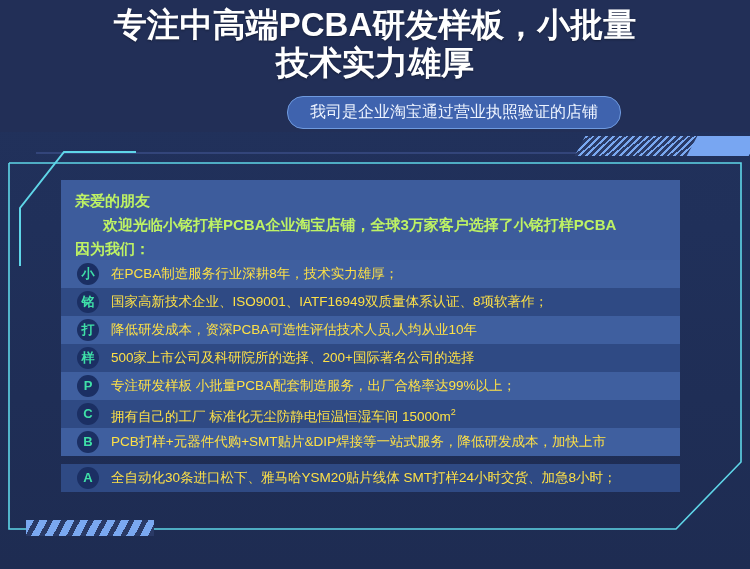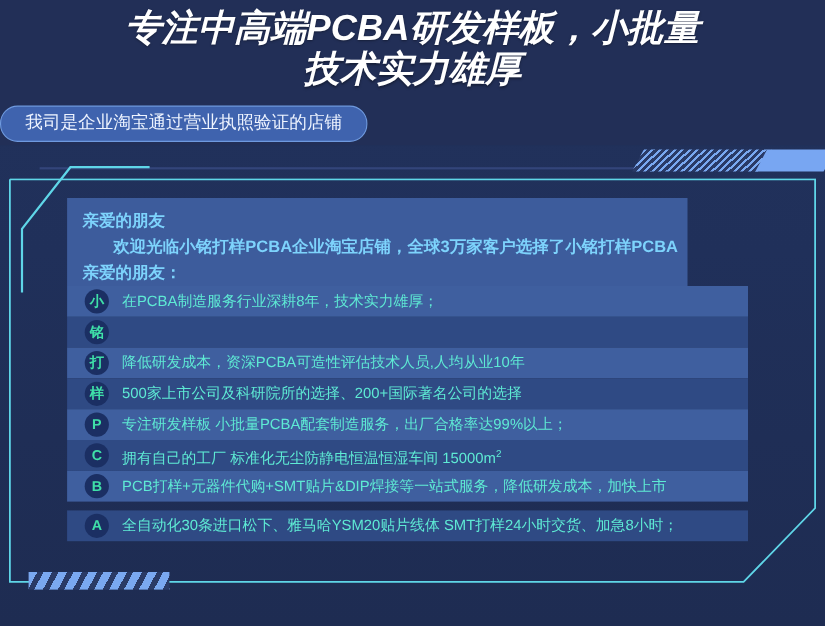--- a/index.html
+++ b/index.html
@@ -39,28 +39,27 @@
     text-align: center;
   }
   .title-line {
     color: #ffffff;
     font-size: 33px;
     font-weight: bold;
     line-height: 38px;
     letter-spacing: 0px;
     text-shadow: 0 1px 2px rgba(0,0,0,0.35);
     white-space: nowrap;
-    font-style: italic;
   }
   .subtitle-pill-wrap {
     position: absolute;
     left: 0;
     top: 96px;
     width: 621px;
-    text-align: left;
+    text-align: right;
   }
   .subtitle-pill {
     display: inline-block;
     background: #3f63ae;
     border: 1px solid #6f9adf;
     border-radius: 16px;
     color: #eef4ff;
     font-size: 16px;
     line-height: 20px;
     padding: 5px 22px 6px 22px;
@@ -136,24 +135,24 @@
   .panel {
     position: absolute;
     left: 61px;
     top: 180px;
     width: 619px;
     height: 325px;
   }
 
   .greeting {
     position: relative;
-    width: 564px;
+    width: 619px;
     height: 80px;
     background: #3d5c9c;
-    color: #7dd3fc;
+    color: #bef264;
     box-sizing: border-box;
     padding: 9px 14px 0 14px;
   }
   .greeting .g-line {
     font-size: 15px;
     line-height: 24px;
     white-space: nowrap;
     font-weight: bold;
   }
   .greeting .g-line.indent {
@@ -184,21 +183,21 @@
     border-radius: 50%;
     background: #1b2f63;
     color: #3fe0a8;
     font-size: 13px;
     line-height: 22px;
     text-align: center;
     font-weight: bold;
     margin-right: 12px;
   }
   .row-text {
-    color: #5eead4;
+    color: #fde047;
     font-size: 13.5px;
     line-height: 18px;
     white-space: nowrap;
   }
   .row-text b { font-weight: normal; }
   .row-text sup { font-size: 9px; vertical-align: super; }
 
   
   .stripe-bottom {
     position: absolute;
@@ -242,30 +241,31 @@
     <svg class="frame-border" viewBox="0 0 734 368" preserveAspectRatio="none">
       <polyline points="1,1 733,1 733,300 668,367 1,367 1,1" fill="none" stroke="#5fd6e8" stroke-width="1.6"></polyline>
     </svg>
   </div>
 
   <div class="panel">
 
     <div class="greeting">
       <div class="g-line">亲爱的朋友</div>
       <div class="g-line indent">欢迎光临小铭打样PCBA企业淘宝店铺，全球3万家客户选择了小铭打样PCBA</div>
-      <div class="g-line">亲爱的朋友：</div>
+      <div class="g-line">因为我们：</div>
     </div>
 
     <div class="rows" id="rows">
         <div class="row light">
           <div class="badge">小</div>
           <div class="row-text">在PCBA制造服务行业深耕8年，技术实力雄厚；</div>
         </div>
         <div class="row dark">
           <div class="badge">铭</div>
+          <div class="row-text">国家高新技术企业、ISO9001、IATF16949双质量体系认证、8项软著作；</div>
         </div>
         <div class="row light">
           <div class="badge">打</div>
           <div class="row-text">降低研发成本，资深PCBA可造性评估技术人员,人均从业10年</div>
         </div>
         <div class="row dark">
           <div class="badge">样</div>
           <div class="row-text">500家上市公司及科研院所的选择、200+国际著名公司的选择</div>
         </div>
         <div class="row light">

